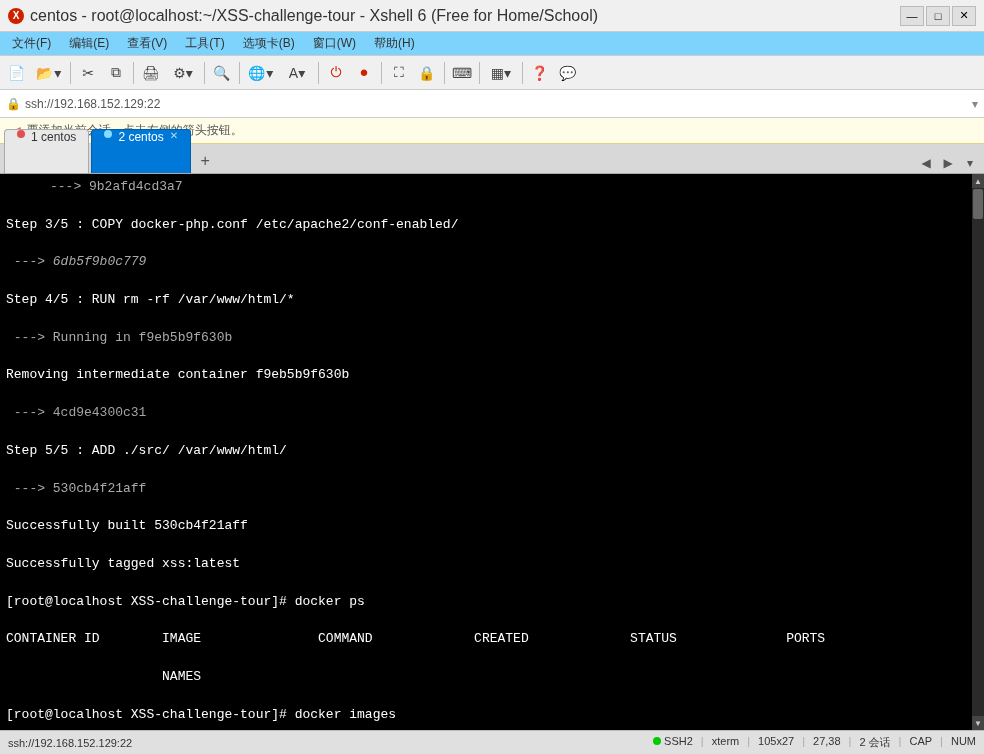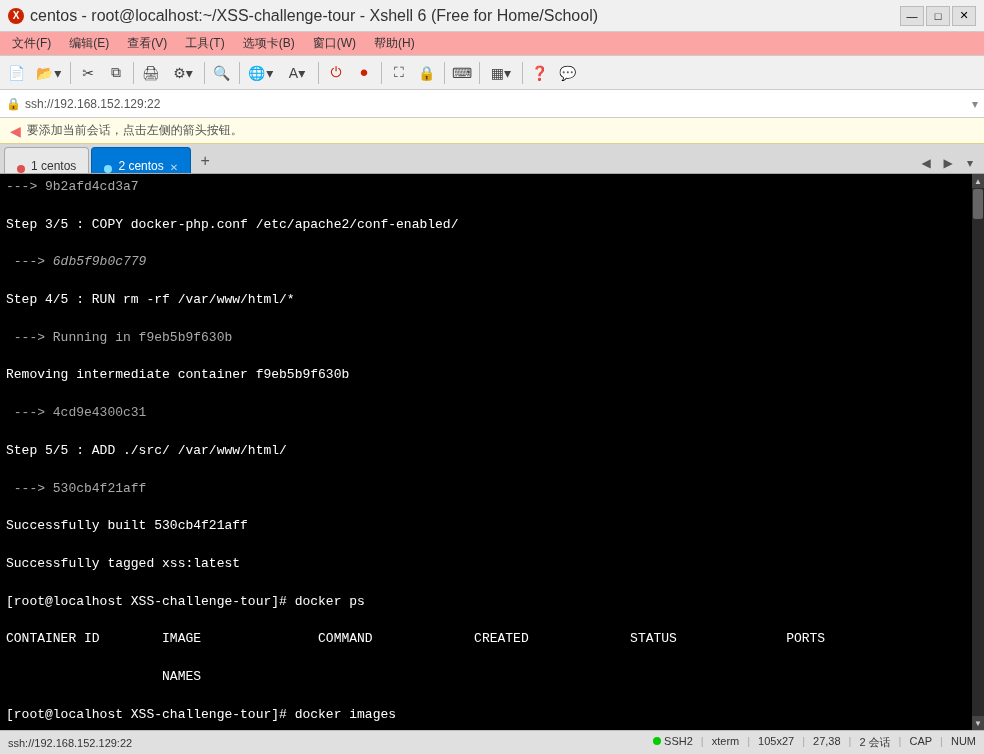--- a/index.html
+++ b/index.html
@@ -16,21 +16,21 @@
       gap: 6px;
     }
     .titlebar-icon { width: 16px; height: 16px; background: #cc2200; border-radius: 50%; display: flex; align-items: center; justify-content: center; }
     .titlebar-icon span { color: white; font-size: 10px; font-weight: bold; }
     .titlebar-text { flex: 1; font-size: 16px; color: #333; }
     .titlebar-controls { display: flex; gap: 2px; }
     .titlebar-btn { width: 24px; height: 20px; background: #e0e0e0; border: 1px solid #bbb; display: flex; align-items: center; justify-content: center; cursor: pointer; font-size: 11px; }
 
     
     .menubar {
-      background: #fca5a5;
+      background: #7dd3fc;
       height: 24px;
       display: flex;
       align-items: center;
       padding: 0 4px;
       border-bottom: 1px solid #ccc;
       gap: 2px;
     }
     .menu-item { padding: 2px 8px; font-size: 12px; cursor: pointer; color: #333; }
 
     
@@ -86,24 +86,24 @@
     
     .tabbar {
       background: #d8d8d8;
       height: 30px;
       display: flex;
       align-items: flex-end;
       padding: 0 4px 0 4px;
       border-bottom: 1px solid #aaa;
     }
     .tab {
-      height: 26px;
+      height: 44px;
       padding: 0 12px;
       display: flex;
-      align-items: flex-end;
+      align-items: flex-start;
       gap: 6px;
       font-size: 12px;
       cursor: pointer;
       border: 1px solid #aaa;
       border-bottom: none;
       border-radius: 4px 4px 0 0;
       background: #e8e8e8;
       color: #333;
       margin-right: 2px;
     }
@@ -247,21 +247,21 @@
   </div>
   <div class="tab-add">+</div>
   <div class="tab-nav">
     <div class="tab-nav-btn">◀</div>
     <div class="tab-nav-btn">▶</div>
     <div class="tab-nav-btn">▾</div>
   </div>
 </div>
 
 <div class="terminal-wrapper">
-  <div class="terminal"><span class="line" style="color:#aaa;">---&gt; 9b2afd4cd3a7</span>
+  <div class="terminal"><span class="line" style="color:#aaa;margin-left:44px;">---&gt; 9b2afd4cd3a7</span>
 <span class="line">Step 3/5 : COPY docker-php.conf /etc/apache2/conf-enabled/</span>
 <span class="line" style="color:#aaa;font-style:italic;"> ---&gt; 6db5f9b0c779</span>
 <span class="line">Step 4/5 : RUN rm -rf /var/www/html/*</span>
 <span class="line" style="color:#aaa;"> ---&gt; Running in f9eb5b9f630b</span>
 <span class="line">Removing intermediate container f9eb5b9f630b</span>
 <span class="line" style="color:#a3a3a3;"> ---&gt; 4cd9e4300c31</span>
 <span class="line">Step 5/5 : ADD ./src/ /var/www/html/</span>
 <span class="line" style="color:#aaa;"> ---&gt; 530cb4f21aff</span>
 <span class="line">Successfully built 530cb4f21aff</span>
 <span class="line">Successfully tagged xss:latest</span>

